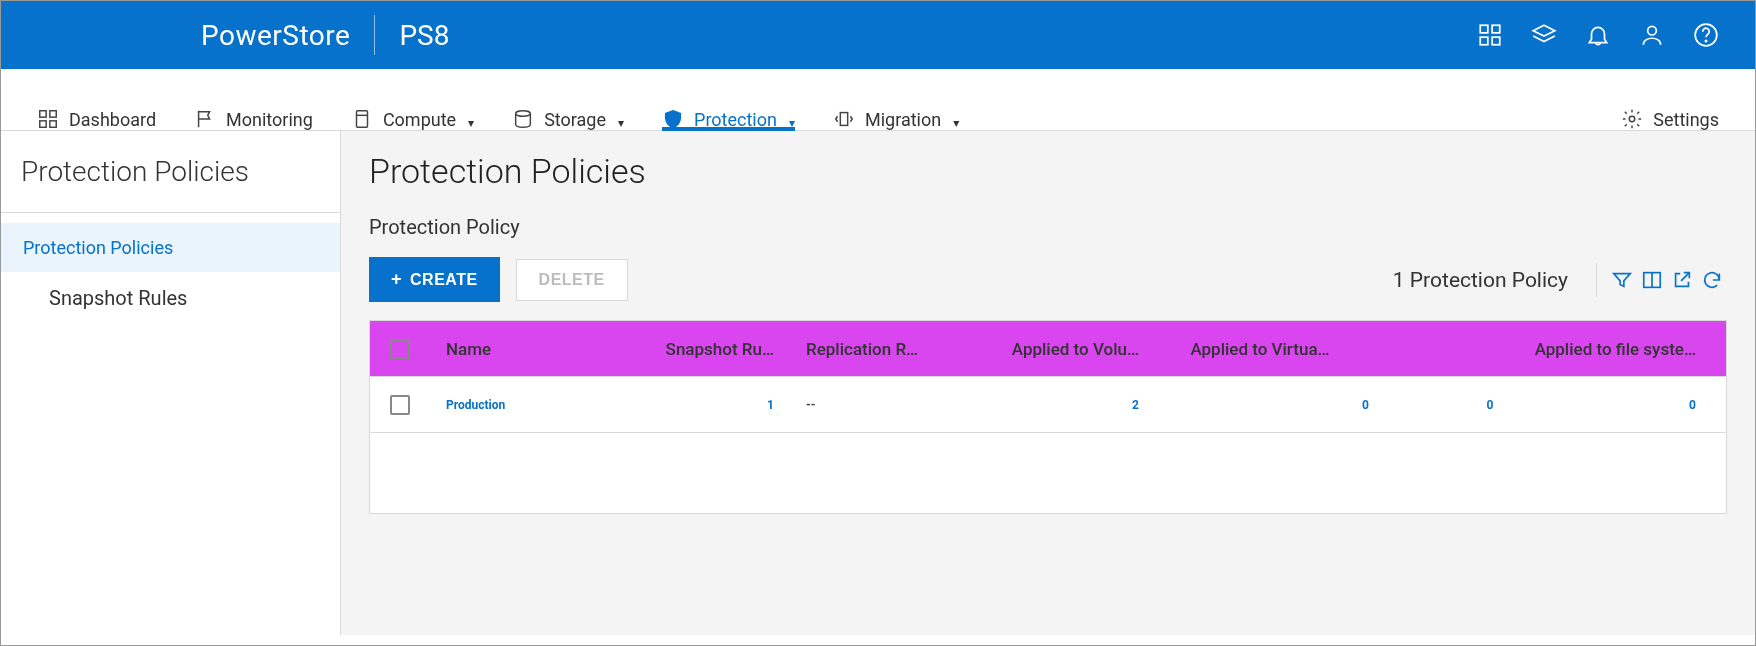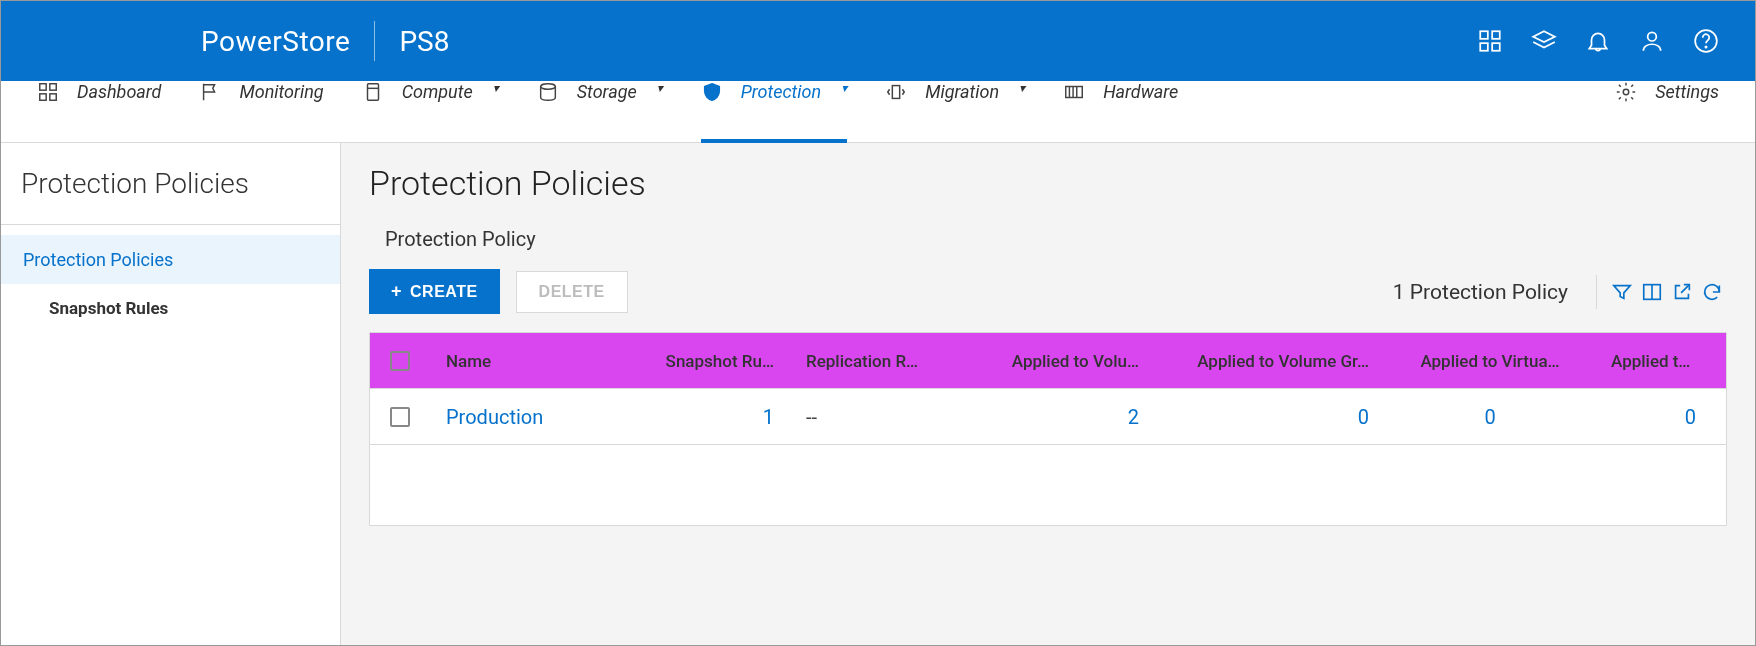--- a/index.html
+++ b/index.html
@@ -10,71 +10,71 @@
     --text-light: #aaa;
     --border: #d9d9d9;
     --bg-grey: #f4f4f4;
     --link: #0672cb;
   }
   * { box-sizing: border-box; }
   html, body { margin:0; padding:0; font-family: -apple-system, BlinkMacSystemFont, "Segoe UI", Roboto, Arial, sans-serif; color: var(--text); background:#fff; }
   body { width: 1756px; height: 646px; overflow:hidden; border:1px solid #999; }
 
   
-  .topbar { background: var(--blue); color:#fff; height:80px; display:flex; align-items:center; padding:0 36px 0 200px; }
+  .topbar { background: var(--blue); color:#fff; height:68px; display:flex; align-items:center; padding:0 36px 0 200px; }
   .topbar .brand { font-size:28px; font-weight:400; letter-spacing:0.5px; }
   .topbar .divider { width:1px; height:40px; background:rgba(255,255,255,0.55); margin:0 24px; }
   .topbar .sysname { font-size:28px; font-weight:400; }
   .topbar .spacer { flex:1; }
   .topbar .topicons { display:flex; gap:28px; align-items:center; }
   .topbar .topicons svg { width:26px; height:26px; stroke:#fff; fill:none; stroke-width:1.6; }
   .topbar .topicons .icon-btn { cursor:pointer; display:flex; }
 
   
   .navbar { height:62px; border-bottom:1px solid var(--border); display:flex; align-items:center; padding:0 36px; gap:38px; font-size:18px; }
-  .nav-item { display:flex; align-items:flex-start; gap:18px; color:#333; cursor:pointer; height:100%; position:relative; white-space:nowrap;font-style:italic; }
+  .nav-item { display:flex; align-items:flex-end; gap:10px; color:#333; cursor:pointer; height:100%; position:relative; white-space:nowrap; }
   .nav-item.active { color: var(--link); }
   .nav-item.active::after { content:""; position:absolute; left:0; right:0; bottom:-1px; height:4px; background:var(--link); }
   .nav-item .chev { font-size:12px; margin-left:2px; }
   .nav-item svg { width:22px; height:22px; stroke:#444; fill:none; stroke-width:1.6; }
   .nav-item.active svg { stroke:var(--link); fill:var(--link); }
   .nav-item.active .chev { color:var(--link); }
   .nav-spacer { flex:1; }
   .settings-item svg { stroke:#444; }
 
   
   .body { display:flex; height: calc(100% - 78px - 62px); }
   .sidebar { width:340px; background:#fff; border-right:1px solid var(--border); padding:24px 0 0 0; }
   .sidebar .side-title { font-size:28px; font-weight:300; color:#333; padding:0 0 24px 20px; border-bottom:1px solid var(--border); }
   .side-list { padding-top:10px; }
   .side-item { padding:14px 22px; font-size:18px; cursor:pointer; color:#333; }
   .side-item.active { color:var(--link); background:#eaf4fd; }
-  .side-item.sub { padding-left:48px; font-size:17px;font-weight:bold; }
+  .side-item.sub { padding-left:48px; font-size:20px; }
 
   
   .main { flex:1; background:var(--bg-grey); padding:20px 28px; overflow:auto; }
   .main h1 { font-size:34px; font-weight:300; margin:0 0 24px 0; color:#222; }
-  .sub-head { font-size:20px; color:#333; margin:0 0 18px 16px; }
+  .sub-head { font-size:20px; color:#333; margin:0 0 18px 0; }
 
   
   .action-row { display:flex; align-items:center; margin-bottom:18px; }
   .btn-primary { background:var(--blue); color:#fff; border:none; font-weight:bold; font-size:16px; letter-spacing:0.5px; padding:12px 22px; display:flex; align-items:center; gap:8px; cursor:pointer; }
   .btn-primary .plus { font-size:18px; font-weight:bold; }
   .btn-disabled { margin-left:16px; background:#fff; border:1px solid var(--border); color:#bcbcbc; font-weight:bold; font-size:16px; letter-spacing:0.5px; padding:11px 22px; cursor:default; }
   .action-spacer { flex:1; }
   .count-text { font-size:21px; color:#333; margin-right:18px; }
   .tool-divider { width:1px; height:34px; background:var(--border); margin:0 10px; }
   .toolbtn { width:30px; height:30px; display:flex; align-items:center; justify-content:center; cursor:pointer; }
   .toolbtn svg { width:22px; height:22px; stroke:var(--link); fill:none; stroke-width:1.8; }
 
   
   .table-wrap { background:#fff; border:1px solid var(--border); }
   .row { display:flex; align-items:center; border-bottom:1px solid var(--border); min-height:56px; }
   .row.header { font-weight:500; color:#333; background:#d946ef; font-size:17px; }
-  .row.data { font-size:20px; }
+  .row.data { font-size:12px;font-weight:bold; }
   .cell { padding:0 16px; overflow:hidden; text-overflow:ellipsis; white-space:nowrap; }
   .cell.chk { flex:0 0 60px; display:flex; justify-content:center; }
   .cell.chk .box { width:20px; height:20px; border:2px solid #888; border-radius:2px; }
   .cell.chk .box.hdr { }
   .c-name { flex:0 0 190px; }
   .c-snap { flex:0 0 170px; text-align:right; }
   .c-rep  { flex:0 0 175px; }
   .c-vol  { flex:0 0 190px; text-align:right; }
   .c-vgrp { flex:0 0 230px; text-align:right; }
   .c-virt { flex:0 0 210px; text-align:center; }
@@ -170,29 +170,20 @@
   </div>
   <div class="nav-item">
     <svg viewBox="0 0 24 24">
         <rect x="8" y="5" width="8" height="14"></rect>
         <path d="M5 9l-2 3 2 3"></path>
         <path d="M19 9l2 3-2 3"></path>
       </svg>
     <span>Migration</span>
     <span class="chev">▾</span>
   </div>
-  <div class="nav-item">
-    <svg viewBox="0 0 24 24">
-        <rect x="3" y="6" width="18" height="12"></rect>
-        <line x1="7" y1="6" x2="7" y2="18"></line>
-        <line x1="11" y1="6" x2="11" y2="18"></line>
-        <line x1="15" y1="6" x2="15" y2="18"></line>
-      </svg>
-    <span>Hardware</span>
-  </div>
   <div class="nav-spacer"></div>
   <div class="nav-item settings-item">
     <svg viewBox="0 0 24 24">
         <circle cx="12" cy="12" r="3"></circle>
         <path d="M12 2v3M12 19v3M4.2 4.2l2.1 2.1M17.7 17.7l2.1 2.1M2 12h3M19 12h3M4.2 19.8l2.1-2.1M17.7 6.3l2.1-2.1"></path>
       </svg>
     <span>Settings</span>
   </div>
 </div>
 
@@ -248,21 +239,20 @@
 
     <div class="table-wrap">
       <div class="row header">
         <div class="cell chk">
             <span class="box hdr"></span>
           </div>
         <div class="cell c-name">Name</div>
         <div class="cell c-snap">Snapshot Ru…</div>
         <div class="cell c-rep">Replication R…</div>
         <div class="cell c-vol">Applied to Volu…</div>
-        <div class="cell c-vgrp">Applied to Volume Gr…</div>
         <div class="cell c-virt">Applied to Virtua…</div>
         <div class="cell c-fs">Applied to file syste…</div>
       </div>
       <div class="row data">
         <div class="cell chk">
             <span class="box"></span>
           </div>
         <div class="cell c-name link">Production</div>
         <div class="cell c-snap link">1</div>
         <div class="cell c-rep muted">--</div>

